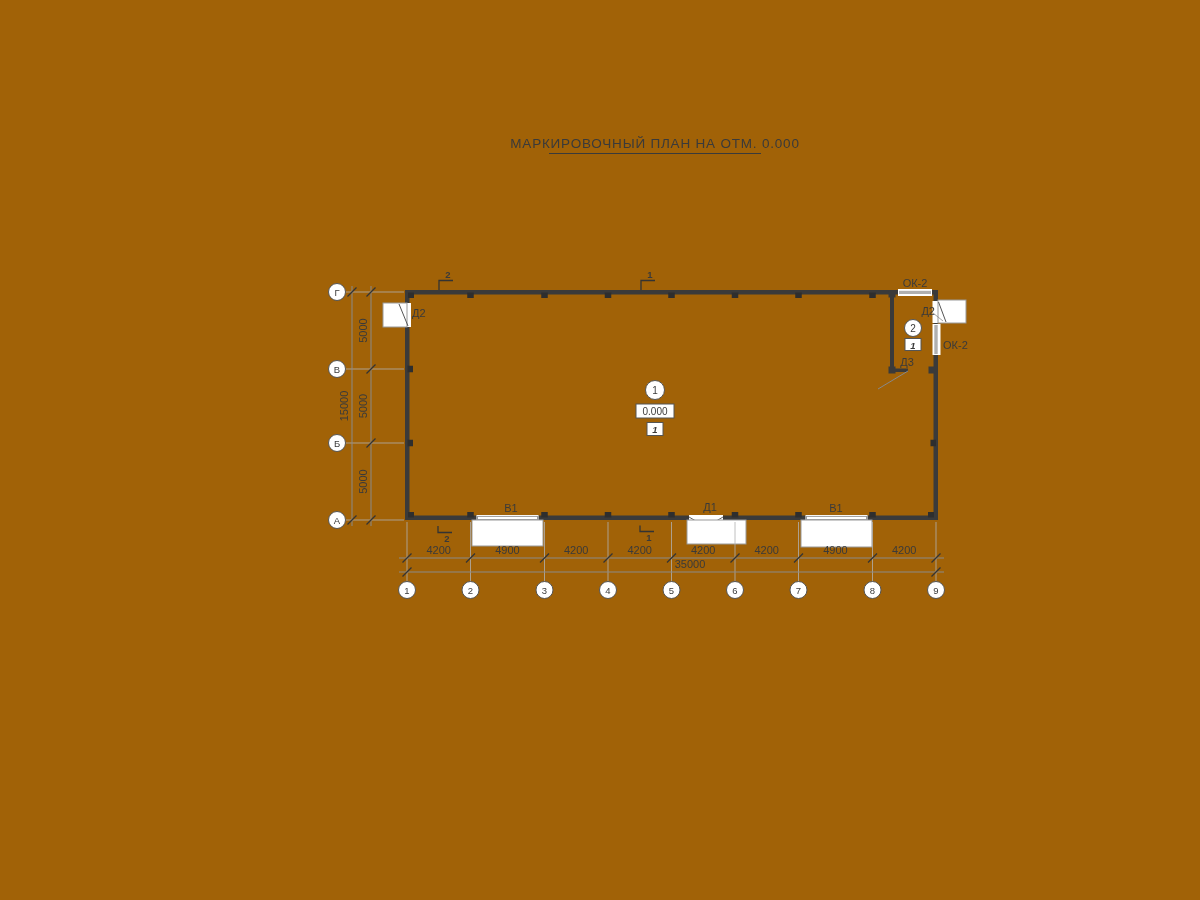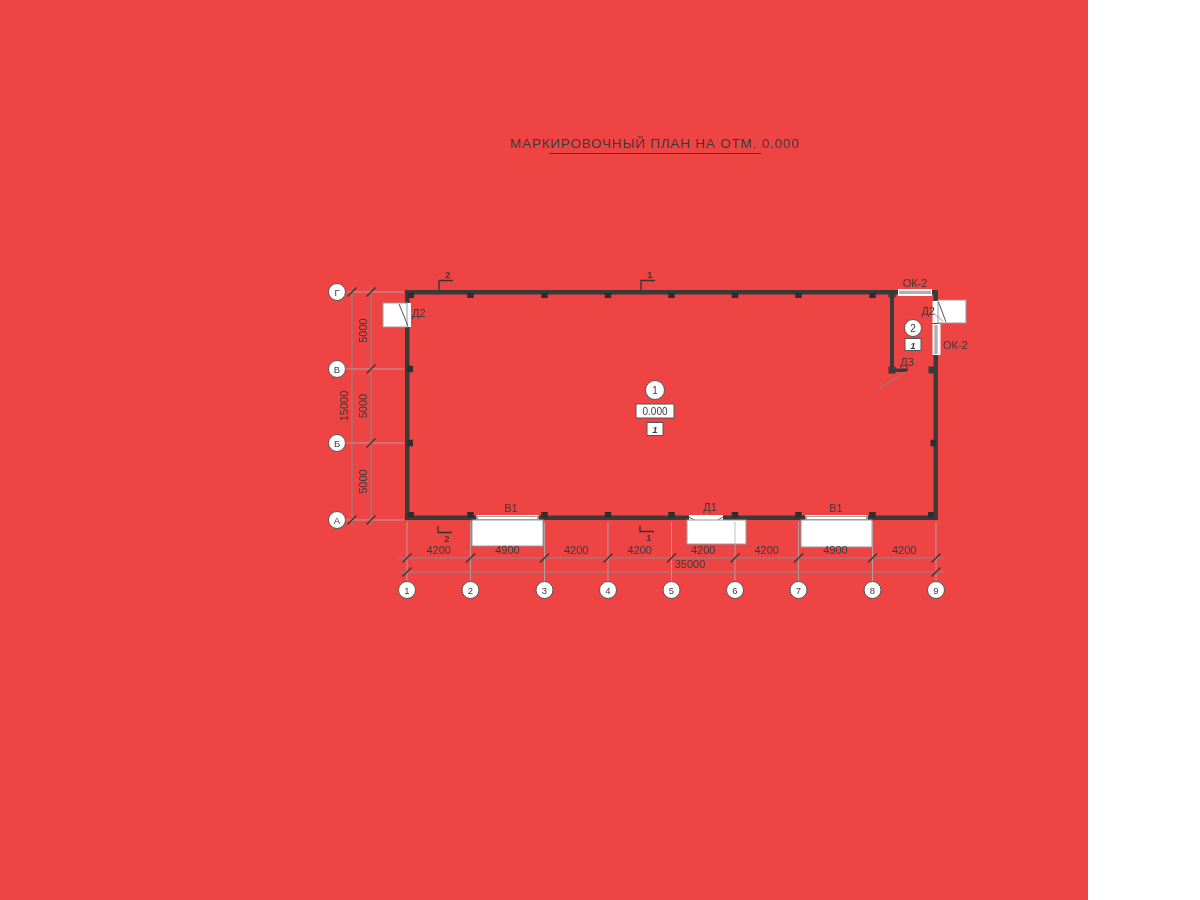--- a/index.html
+++ b/index.html
@@ -1,16 +1,16 @@
 <!DOCTYPE html>
 <html><head>
 <meta charset="utf-8">
 <style>
   html,body{margin:0;padding:0;background:#fff;}
-  .canvas{position:relative;width:1088px;height:900px;background:#ef4444;overflow:hidden;
+  .canvas{position:relative;width:1200px;height:900px;background:#a16207;overflow:hidden;
           font-family:"Liberation Sans", sans-serif;}
   svg text{fill:#3a3a3a;font-family:"Liberation Sans", sans-serif;}
   .t-title{font-size:13.5px;letter-spacing:0.8px;}
   .t-dim{font-size:11px;}
   .t-axis{font-size:9.5px;}
   .t-label{font-size:11px;}
   .t-mark{font-size:9.5px;font-weight:bold;}
   .t-room{font-size:10px;}
   .t-fin{font-size:9.5px;font-style:italic;font-weight:bold;}
 </style>

